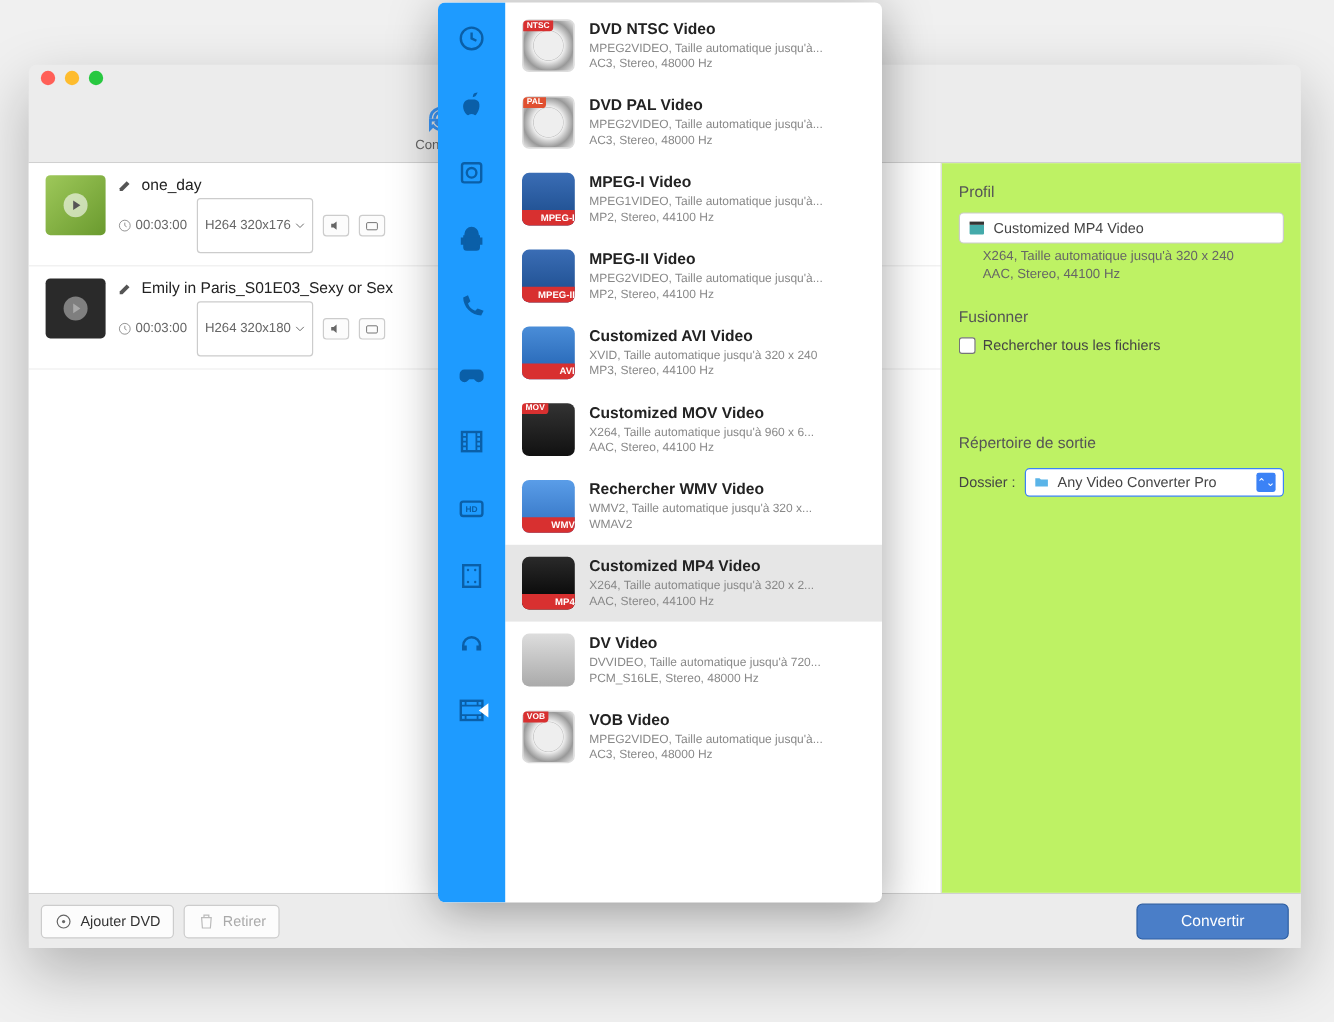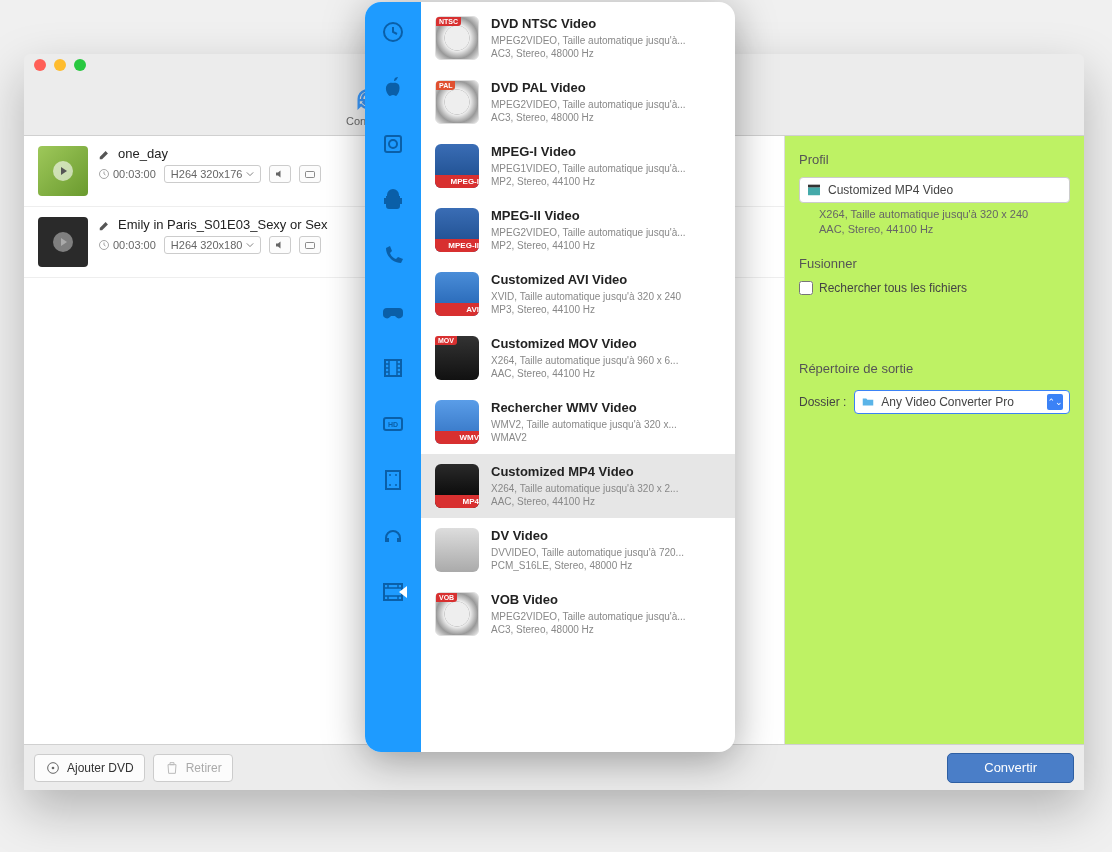--- a/index.html
+++ b/index.html
@@ -33,21 +33,21 @@
 .file-row { padding: 10px 14px; border-bottom: 1px solid #eee; display:flex; gap:10px; }
 .thumb { width: 50px; height: 50px; border-radius: 4px; background: #888; display:flex; align-items:center; justify-content:center; color:#fff; }
 .thumb.green { background: linear-gradient(135deg,#9ec85a,#6a9a2e); }
 .thumb.dark { background: #2a2a2a; }
 .file-meta { flex:1; display:flex; flex-direction:column; gap:4px; }
 .file-title { display:flex; align-items:center; gap:6px; font-size:13px; font-weight:500; color:#222; }
 .file-title svg { width:14px; height:14px; }
 .file-controls { display:flex; align-items:center; gap:8px; font-size:11px; color:#666; }
 .duration { display:flex; align-items:center; gap:3px; }
 .duration svg { width:12px; height:12px; }
-.format-select { border:1px solid #ccc; border-radius:3px; padding:2px 6px; font-size:11px; background:#fff; display:flex; align-items:center; gap:4px; }
+.format-select { border:1px solid #ccc; border-radius:3px; padding:16px 6px; font-size:11px; background:#fff; display:flex; align-items:center; gap:4px; }
 .format-select svg { width:8px; height:8px; }
 .mini-btn { width:22px; height:18px; border:1px solid #ccc; border-radius:3px; background:#fcfcfc; display:flex; align-items:center; justify-content:center; }
 .mini-btn svg { width:12px; height:12px; }
 
 .sidebar-right {
   width: 300px; border-left: 1px solid #ddd; background: #bef264; padding: 16px 14px; font-size:12px; color:#444;
   display:flex; flex-direction:column; gap:18px;
 }
 .sect-title { font-size:13px; font-weight:500; color:#555; }
 .profile-chip {
@@ -71,21 +71,21 @@
 .f-btn.disabled { color:#aaa;text-align:center; }
 .f-btn svg { width:16px; height:16px; }
 .convert-btn {
   margin-left:auto; height:30px; padding:0 36px; border-radius:5px; background:#4a7ec8; color:#fff;
   font-size:13px; border:1px solid #2e5fa3; display:flex; align-items:center;
 }
 
 
 .popover {
   position:absolute; left: 365px; top: 2px; width: 370px; height: 750px;
-  background:#fff; border-radius:16px; box-shadow: 0 8px 40px rgba(0,0,0,0.35);
+  background:#fff; border-radius:6px; box-shadow: 0 8px 40px rgba(0,0,0,0.35);
   display:flex; overflow:hidden; z-index:50;
 }
 .cat-strip {
   width: 56px; background:#1e9bff; display:flex; flex-direction:column; align-items:center;
   padding-top:16px; gap:28px; position:relative;
 }
 .cat-item { width:28px; height:28px; color:#0a5fa8; display:flex; align-items:center; justify-content:center; }
 .cat-item.active::after {
   content:''; position:absolute; right:0; width:0; height:0;
   border-top:6px solid transparent; border-bottom:6px solid transparent; border-right:8px solid #fff;

